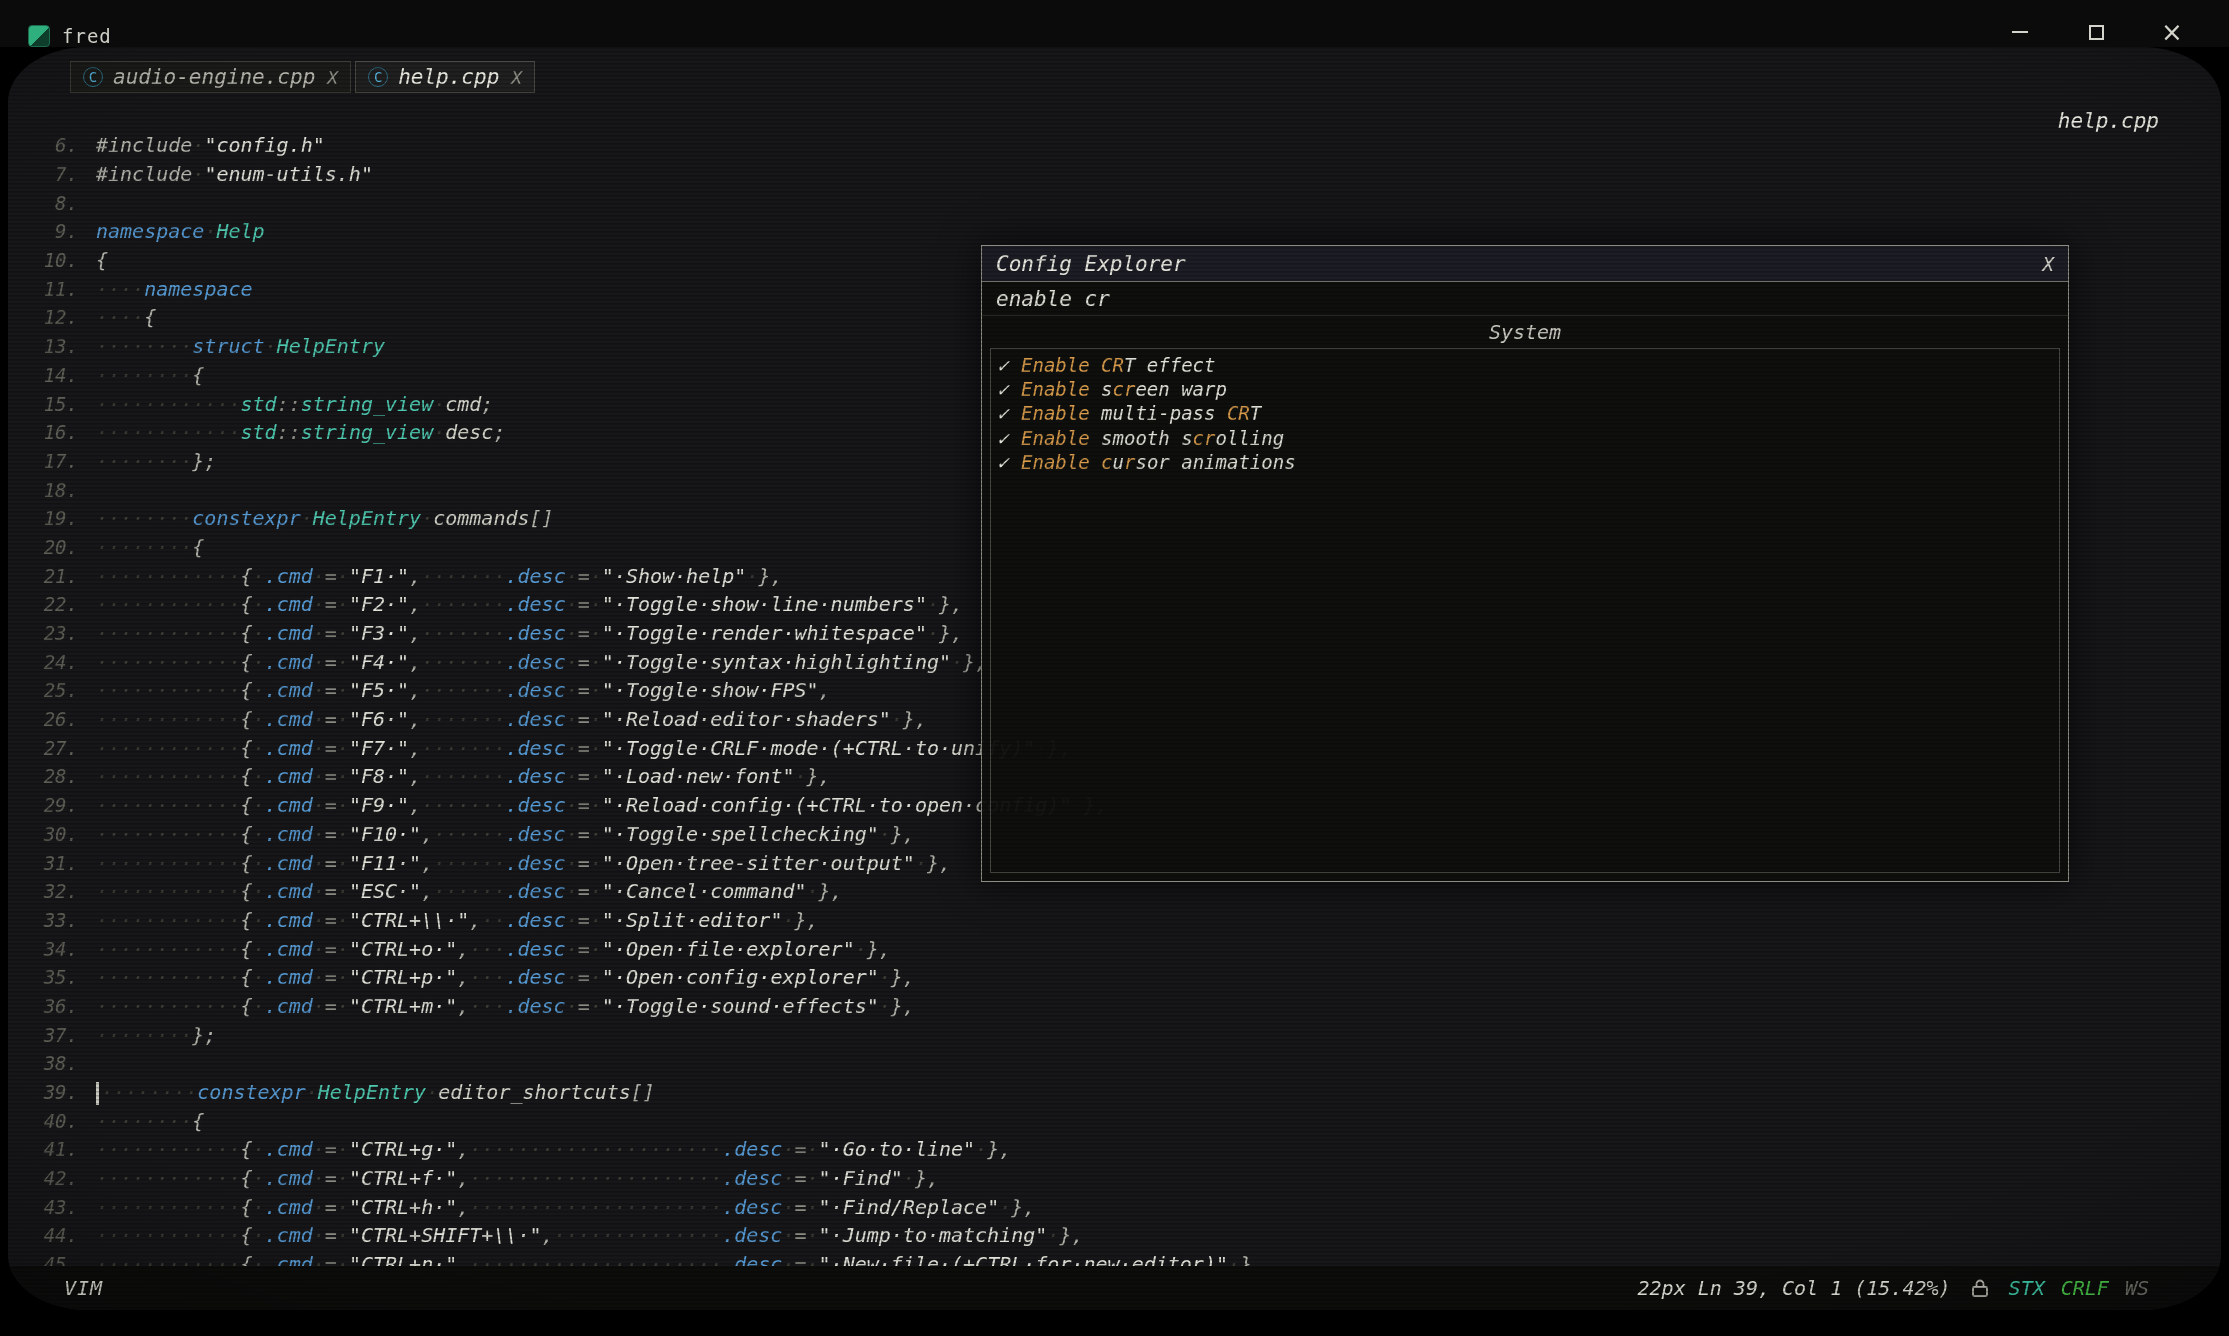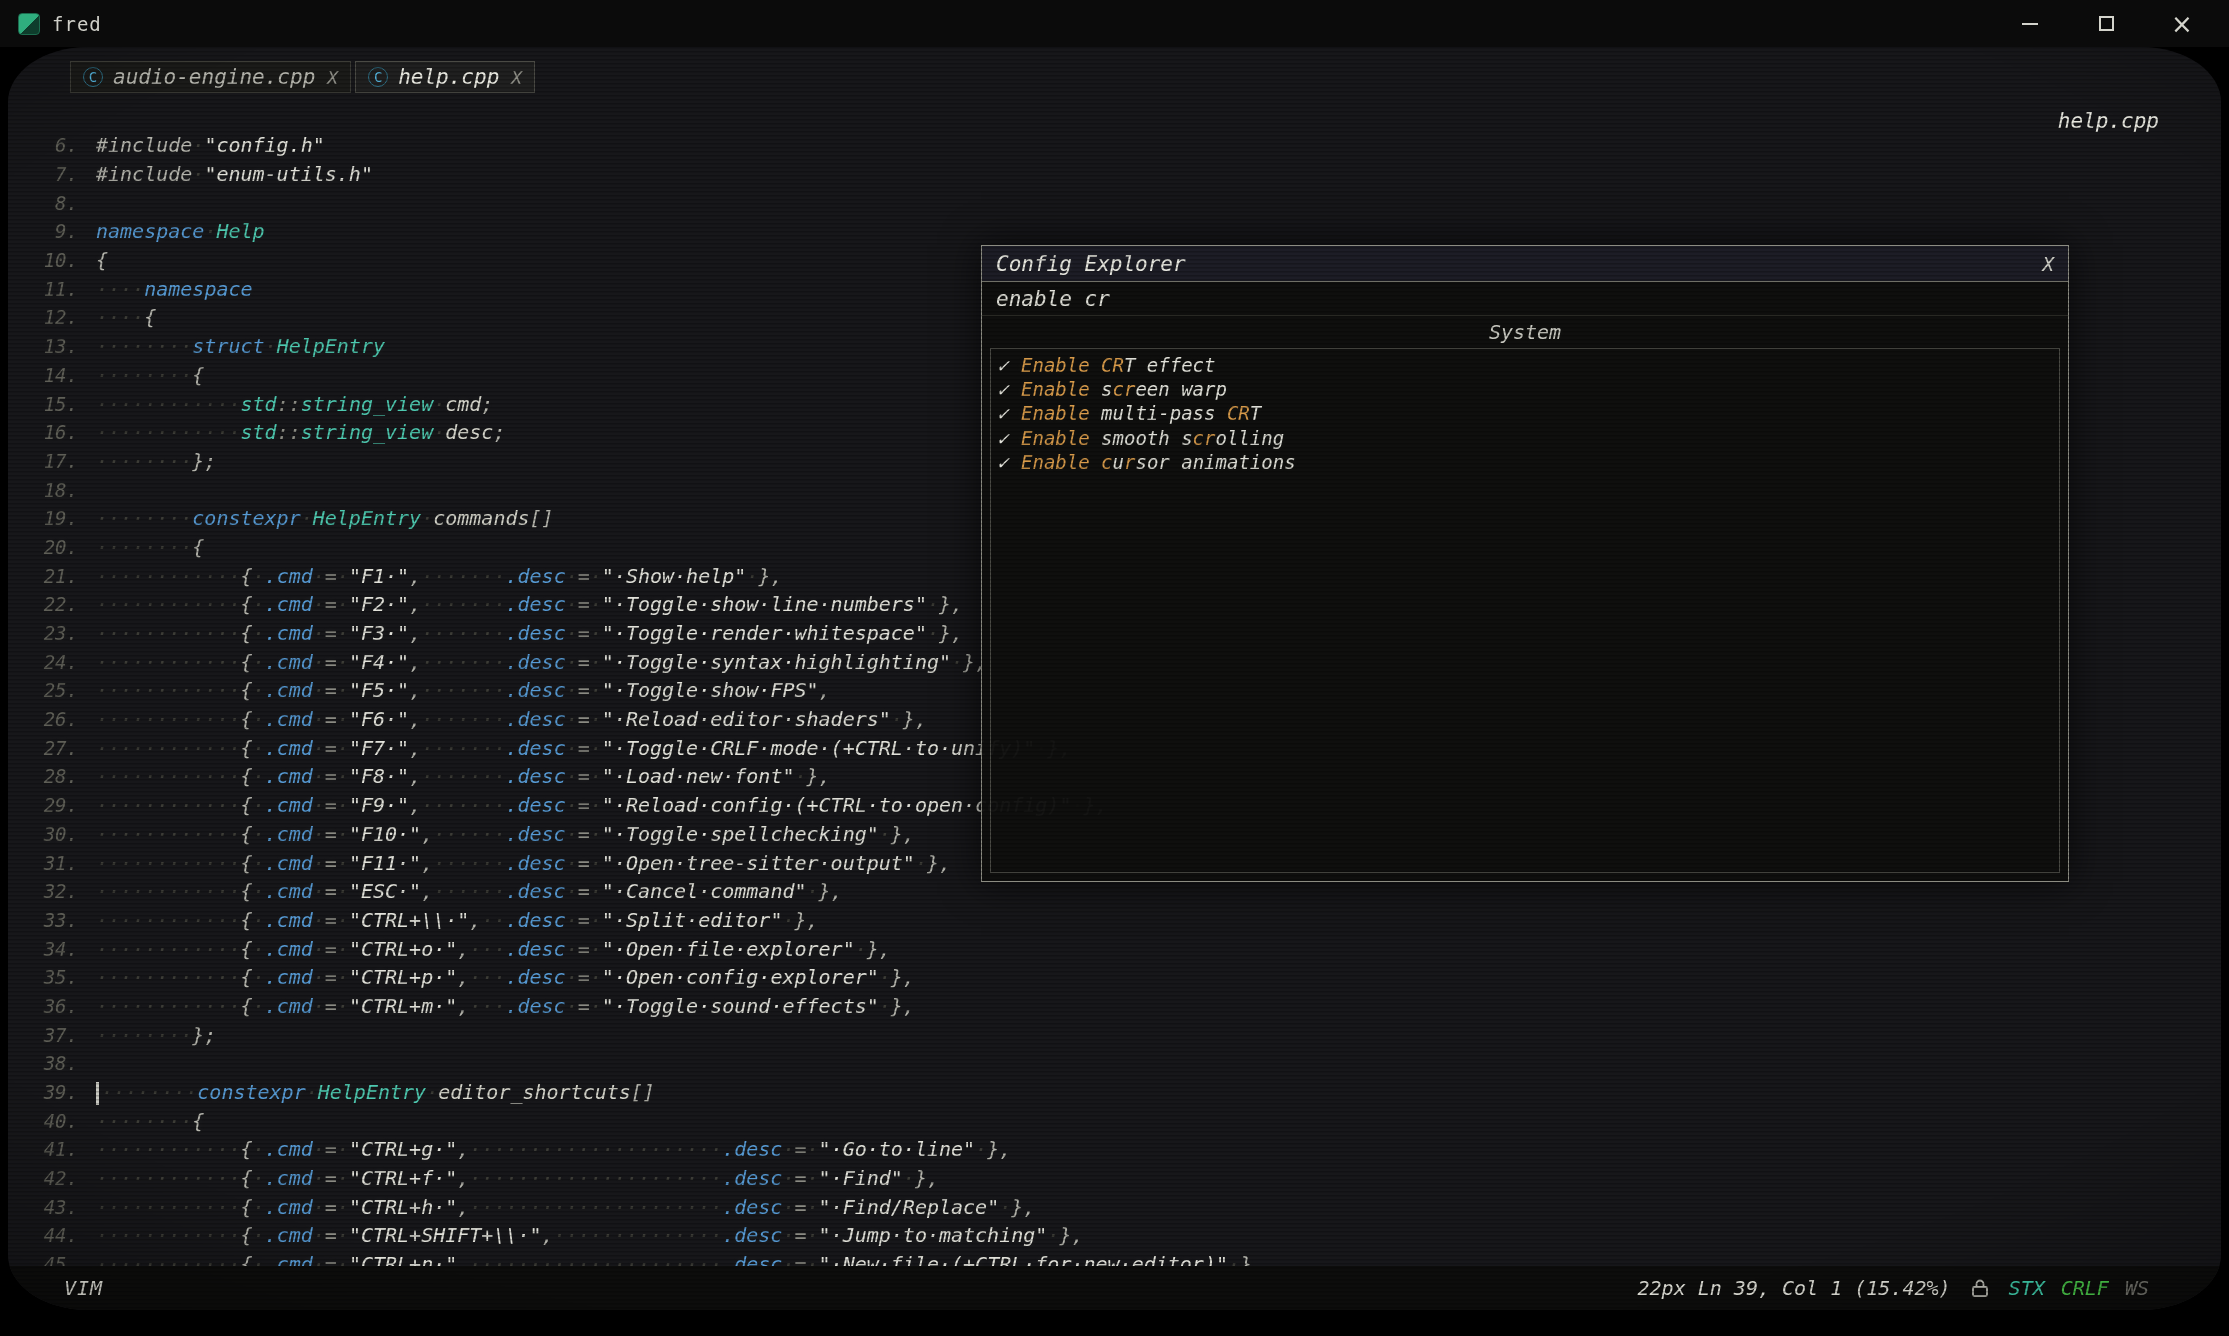--- a/index.html
+++ b/index.html
@@ -1,21 +1,21 @@
 <!DOCTYPE html>
 <html><head>
 <meta charset="utf-8">
 <style>
   * { margin:0; padding:0; box-sizing:border-box; }
   html,body { width:2229px; height:1336px; background:#000; overflow:hidden;
               font-family:"DejaVu Sans Mono", monospace; }
 
   
   .titlebar { position:absolute; left:0; top:0; width:2229px; height:47px;
-              background:#0b0b0b; display:flex; align-items:center; padding:0 18px;
+              background:#0b0b0b; display:flex; align-items:flex-end; padding:0 28px;
               color:#cfcfc8; z-index:40; }
   .app-icon { width:22px; height:22px; border-radius:4px; margin-right:12px;
               background:linear-gradient(135deg,#2fae7e 0 55%,#0e3d2c 55% 100%);
               border:1px solid #1c6b4e; }
   .app-title { font-size:19px; letter-spacing:1px; }
   .win-controls { margin-left:auto; display:flex; gap:46px; align-items:center; padding-right:14px; }
   .win-btn { width:30px; height:30px; display:grid; place-items:center; cursor:pointer; color:#d4d4cc; }
   .glyph-min { width:16px; height:2px; background:#d4d4cc; }
   .glyph-max { width:15px; height:15px; border:2px solid #d4d4cc; }
   .glyph-close { font-size:20px; line-height:1; font-family:"DejaVu Sans", sans-serif; }

